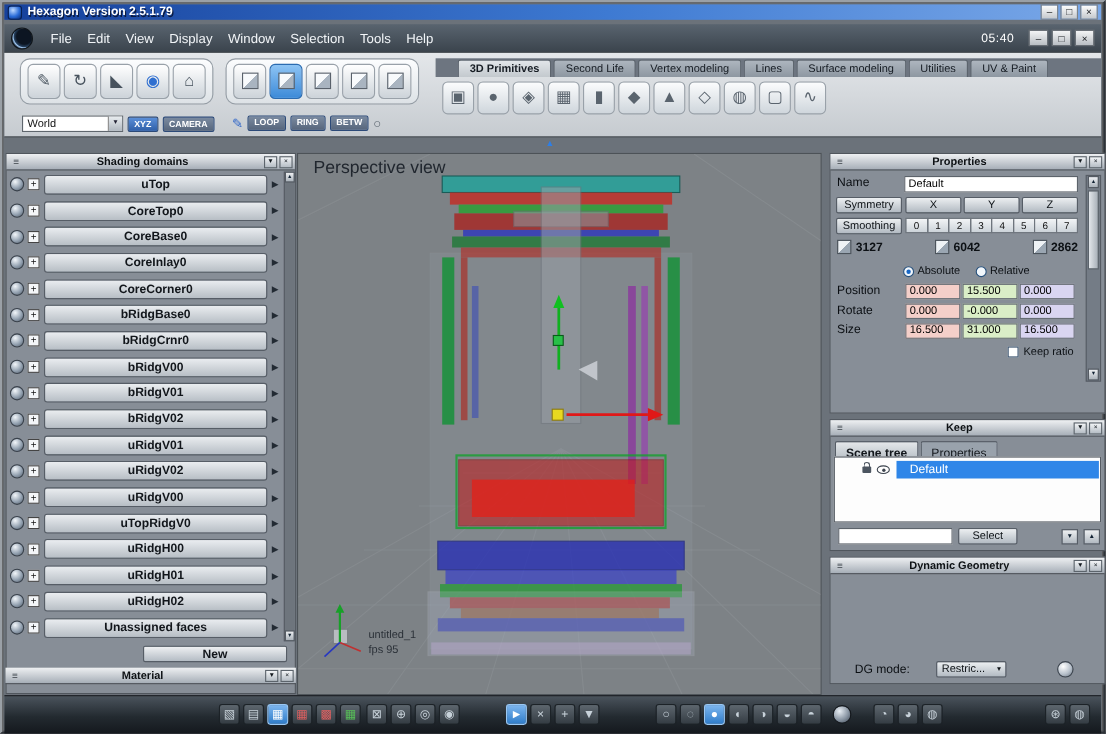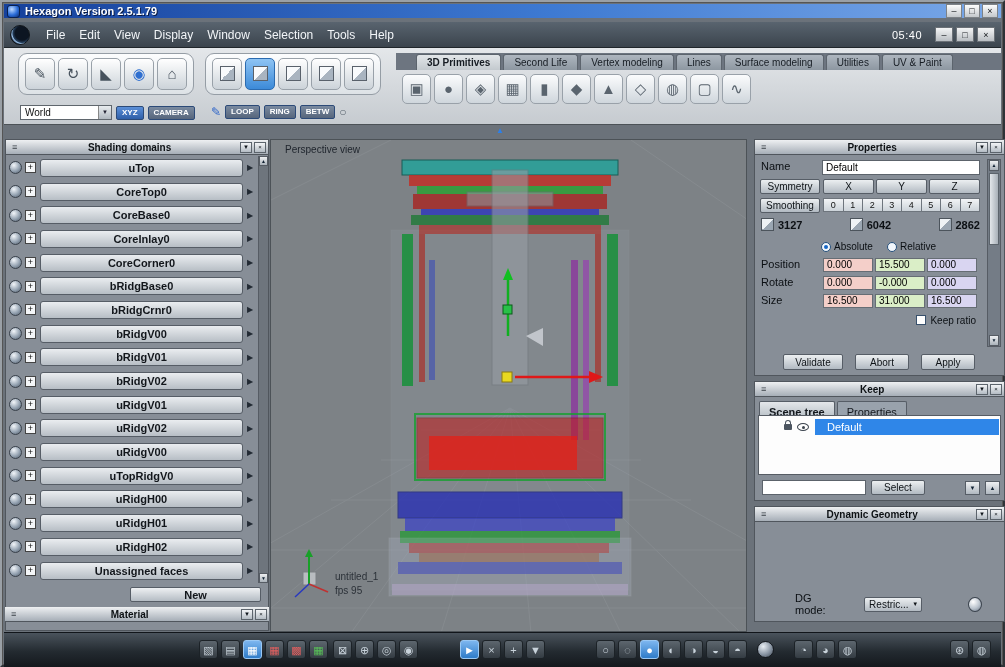--- a/index.html
+++ b/index.html
@@ -50,21 +50,21 @@
 .orb{width:13px;height:13px;border-radius:50%;background:radial-gradient(circle at 35% 30%,#f2f6fa,#95a3b2 55%,#4e5a68);border:1px solid #39414b;flex:none}
 .plusbox{width:11px;height:11px;background:#f4f6f8;border:1px solid #444;font-size:9px;line-height:8px;text-align:center;color:#111;margin-left:3px;flex:none}
 .sd-btn{flex:1;height:18px;margin:0 4px;background:linear-gradient(#eaedf0,#b7bec5);border:1px solid #565d66;border-radius:3px;font-size:11px;font-weight:bold;color:#12161b;overflow:hidden;white-space:nowrap}
 .row-arrow{width:10px;font-size:8px;color:#222a33;flex:none}
 .sd-scroll{position:absolute;right:0;top:16px;width:10px;height:427px;background:#6e757d;border-left:1px solid #565c64}
 .sbtn{position:absolute;left:0;width:9px;height:10px;background:linear-gradient(#eef0f2,#aab2ba);border:1px solid #565c64;font-size:5px;line-height:8px;text-align:center;color:#123}
 .new-btn{position:absolute;left:124px;top:447px;width:131px;height:15px;background:linear-gradient(#eef0f2,#b4bcc4);border:1px solid #565d66;border-radius:2px;font-size:11px;font-weight:bold;color:#12161b}
 .material-hdr{position:absolute;left:-1px;right:-1px;top:467px}
 
 .viewport{position:absolute;left:268px;top:137px;width:477px;height:493px;background:#7d8286;border:1px solid #4c5257;overflow:hidden}
-.vp-label{position:absolute;left:14px;top:4px;font-size:10px;color:#20262e}
+.vp-label{position:absolute;left:14px;top:4px;font-size:16px;color:#20262e}
 .vsplit{position:absolute;left:745px;top:137px;width:7px;height:493px;background:#6b727a}
 .parrow{position:absolute;font-size:8px;color:#2d7fe8;line-height:8px}
 svg text{font-family:"Liberation Sans",sans-serif}
 
 .props-panel{left:752px;top:137px;width:251px;height:237px}
 .prow{position:absolute;display:flex;align-items:flex-start}
 .plabel{font-size:11px;color:#0b0f13}
 .pinput{height:15px;background:#fff;border:1px solid #5c636b;font-size:10px;color:#000;padding:0 3px;line-height:13px}
 .pbtn{background:linear-gradient(#eceff1,#b2bac2);border:1px solid #565d66;border-radius:2px;font-size:10px;color:#0e1317;height:15px}
 .smc{flex:1;height:14px;background:linear-gradient(#f2f4f6,#ccd3d9);border:1px solid #6e757d;margin-left:-1px;font-size:9px;text-align:center;line-height:12px;color:#111}
@@ -87,21 +87,21 @@
 .tree-row{position:absolute;left:1px;right:1px;top:3px;height:16px;display:flex;align-items:center;padding-left:24px}
 .lock{width:8px;height:6px;background:#4c5560;border-radius:1px;position:relative;margin-right:5px;flex:none}
 .lock::before{content:"";position:absolute;left:1px;top:-4px;width:4px;height:4px;border:1.5px solid #4c5560;border-bottom:none;border-radius:3px 3px 0 0}
 .eye{width:12px;height:8px;border:1px solid #3c444e;border-radius:50%;position:relative;margin-right:6px;flex:none}
 .eye::after{content:"";position:absolute;left:3.5px;top:1.5px;width:3px;height:3px;background:#3c444e;border-radius:50%}
 .tree-sel{flex:1;height:16px;background:#2f86e8;color:#fff;font-size:11px;line-height:16px;padding-left:12px}
 .scn-foot{position:absolute;left:7px;right:4px;bottom:5px;display:flex;gap:5px;align-items:center}
 .sqbtn{width:15px;height:14px;background:linear-gradient(#eef0f2,#b0b8c0);border:1px solid #565d66;font-size:6px;line-height:12px;text-align:center;color:#123}
 
 .dg-panel{left:752px;top:504px;width:251px;height:116px}
-.dg-foot{position:absolute;left:0;right:0;bottom:5px;display:flex;align-items:center;padding:0 22px}
+.dg-foot{position:absolute;left:0;right:0;bottom:5px;display:flex;align-items:center;padding:0 4px}
 .dg-drop{width:64px;height:15px;display:flex;align-items:center;padding-left:4px;background:linear-gradient(#eceff1,#b2bac2);border:1px solid #565d66;border-radius:2px;font-size:10px;color:#0e1317}
 .dg-drop .dd{margin-left:auto;font-size:6px;padding-right:3px}
 .dg-ball{width:15px;height:15px;border-radius:50%;background:radial-gradient(circle at 35% 30%,#ffffff,#b9c2cc 55%,#6a7684);border:1px solid #3c444e}
 
 .bottombar{position:absolute;left:2px;right:2px;top:630px;height:35px;background:linear-gradient(#4a535c,#232a30 55%,#14181d);border-top:1px solid #11151a}
 .bbg{position:absolute;top:7px;display:flex;gap:3px}
 .bb-icon{width:19px;height:19px;background:linear-gradient(#5d666e,#343c43);border:1px solid #1c2227;border-radius:3px;color:#c8d2da;font-size:11px;line-height:18px;text-align:center}
 .bb-icon.active{background:linear-gradient(#7db6ef,#2f7cc9);color:#fff;border-color:#9ac8f4}
 .bb-ball{width:17px;height:17px;border-radius:50%;background:radial-gradient(circle at 35% 30%,#e8eef4,#8a96a4 55%,#3c4652);border:1px solid #14181d}
 </style>
@@ -507,25 +507,20 @@
       </div>
     <div class="prow" style="right:28px;top:175px">
       <span class="chk"></span>
       <span style="font-size:10px;color:#0b0f13">Keep ratio</span>
     </div>
     <div class="pscroll">
       <span class="psb" style="top:0">▲</span>
       <span class="psb" style="bottom:0">▼</span>
       <span class="pthumb"></span>
     </div>
-    <div class="prow" style="left:28px;top:214px;gap:12px">
-      <button class="pbtn" style="width:60px;height:16px">Validate</button>
-      <button class="pbtn" style="width:54px;height:16px">Abort</button>
-      <button class="pbtn" style="width:54px;height:16px">Apply</button>
-    </div>
   </div>
 
   <div class="panel scene-panel">
     <div class="phdr">
       <span class="grip">≡</span>
       <span class="ttl">Keep</span>
       <button class="hbtn">▼</button>
       <button class="hbtn">×</button>
     </div>
     <div class="scn-tabs">

